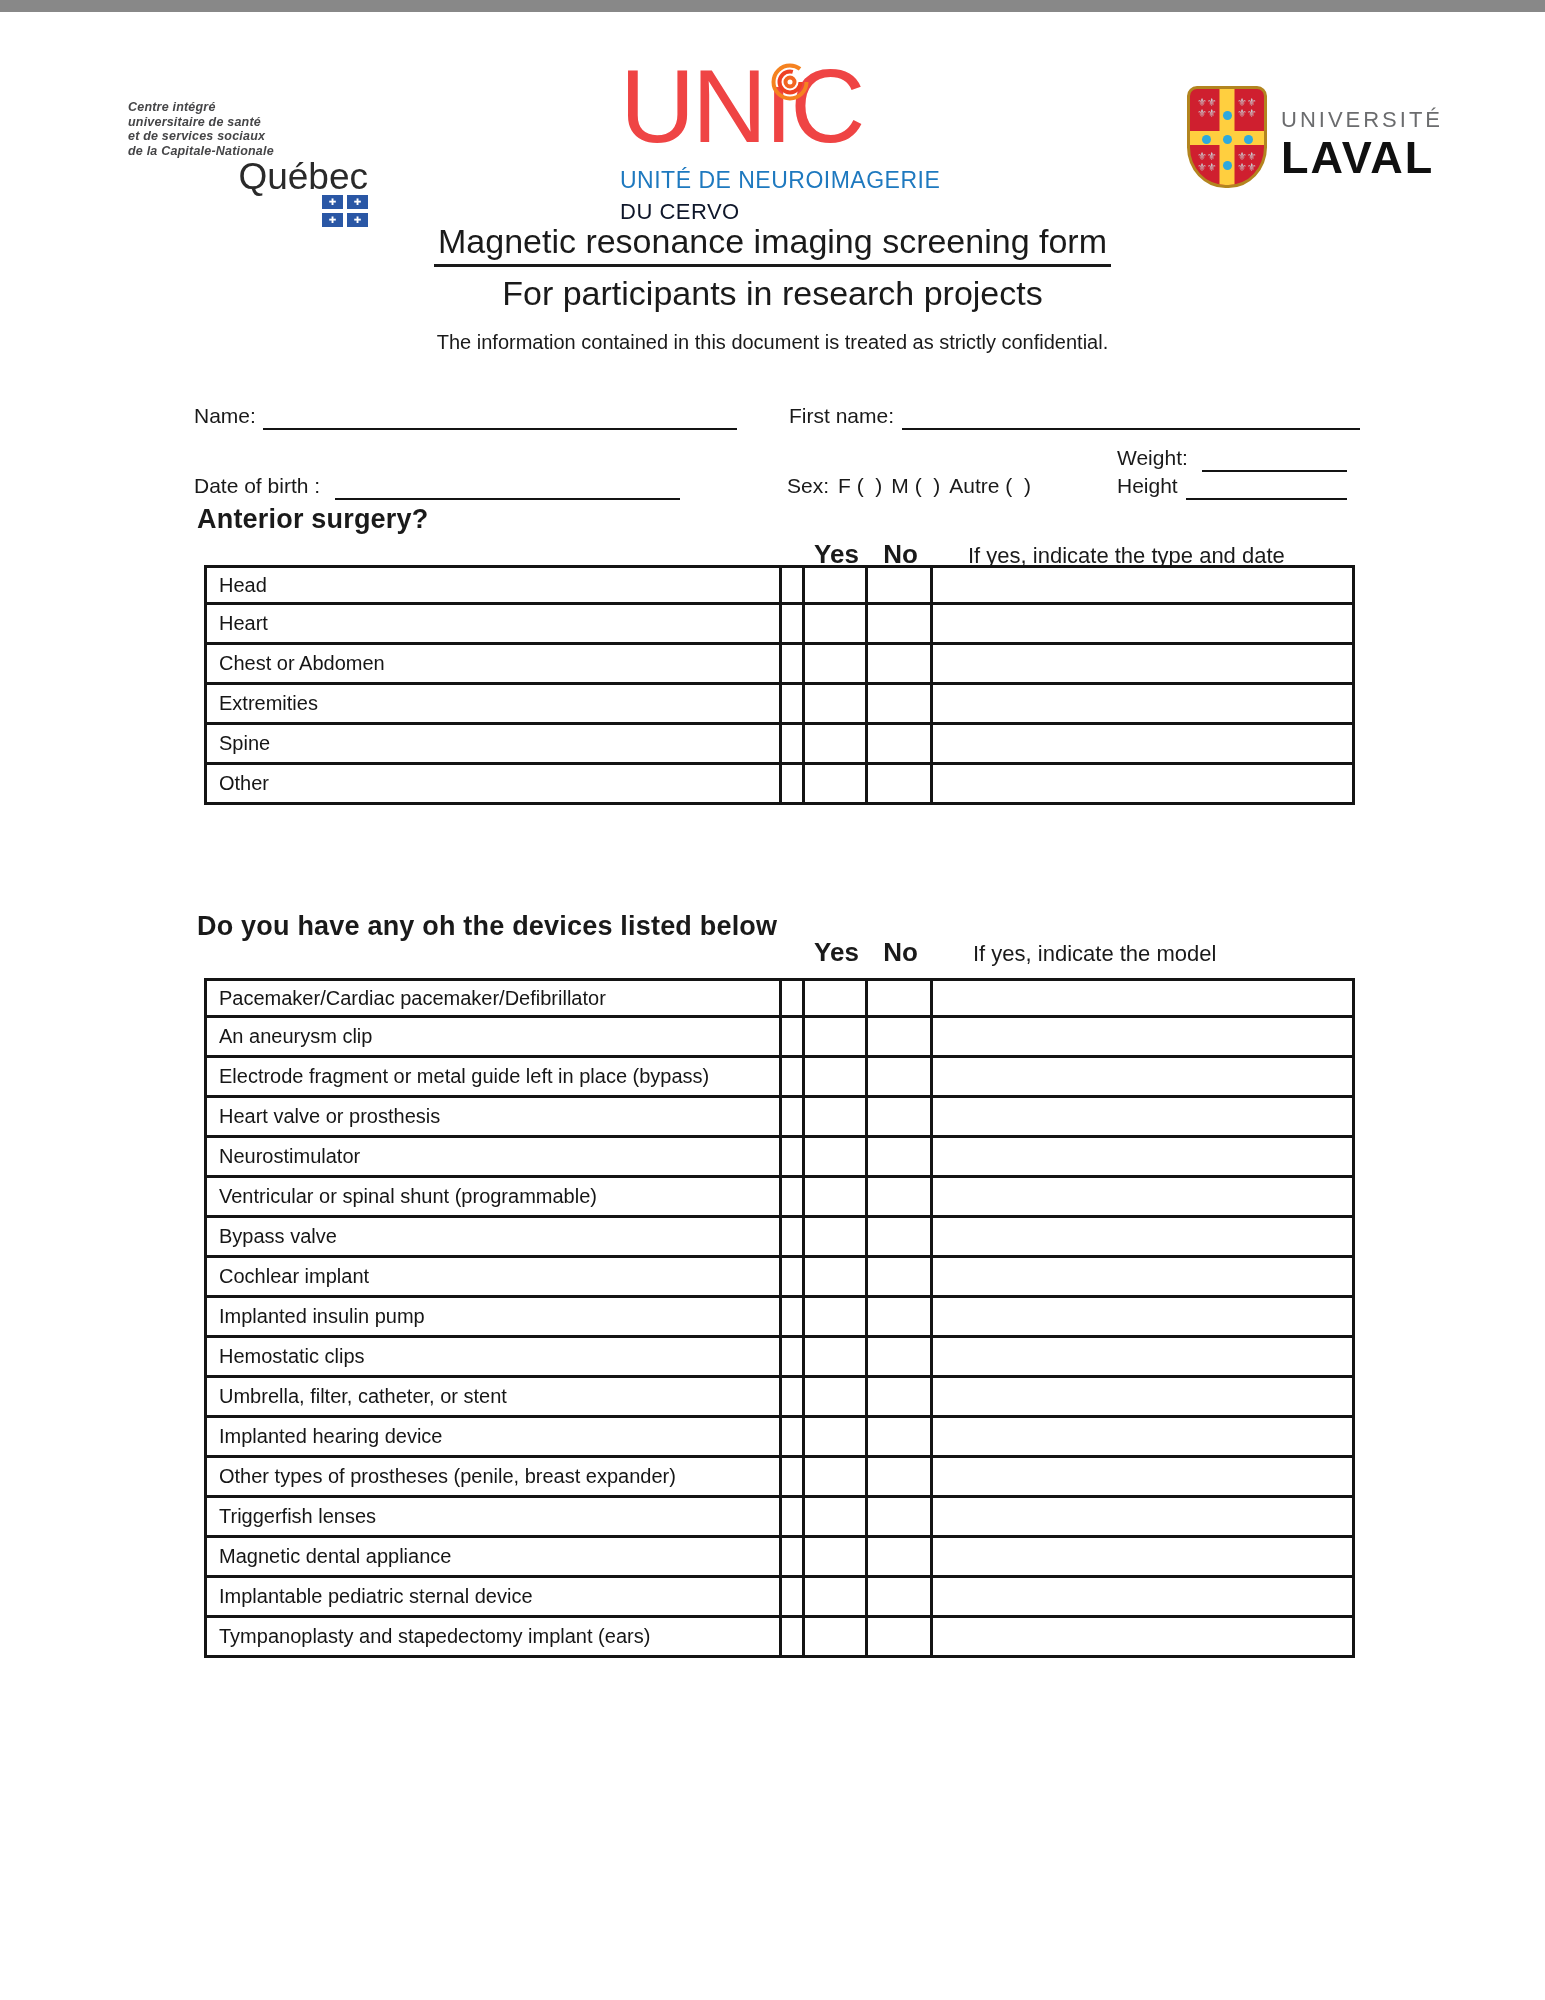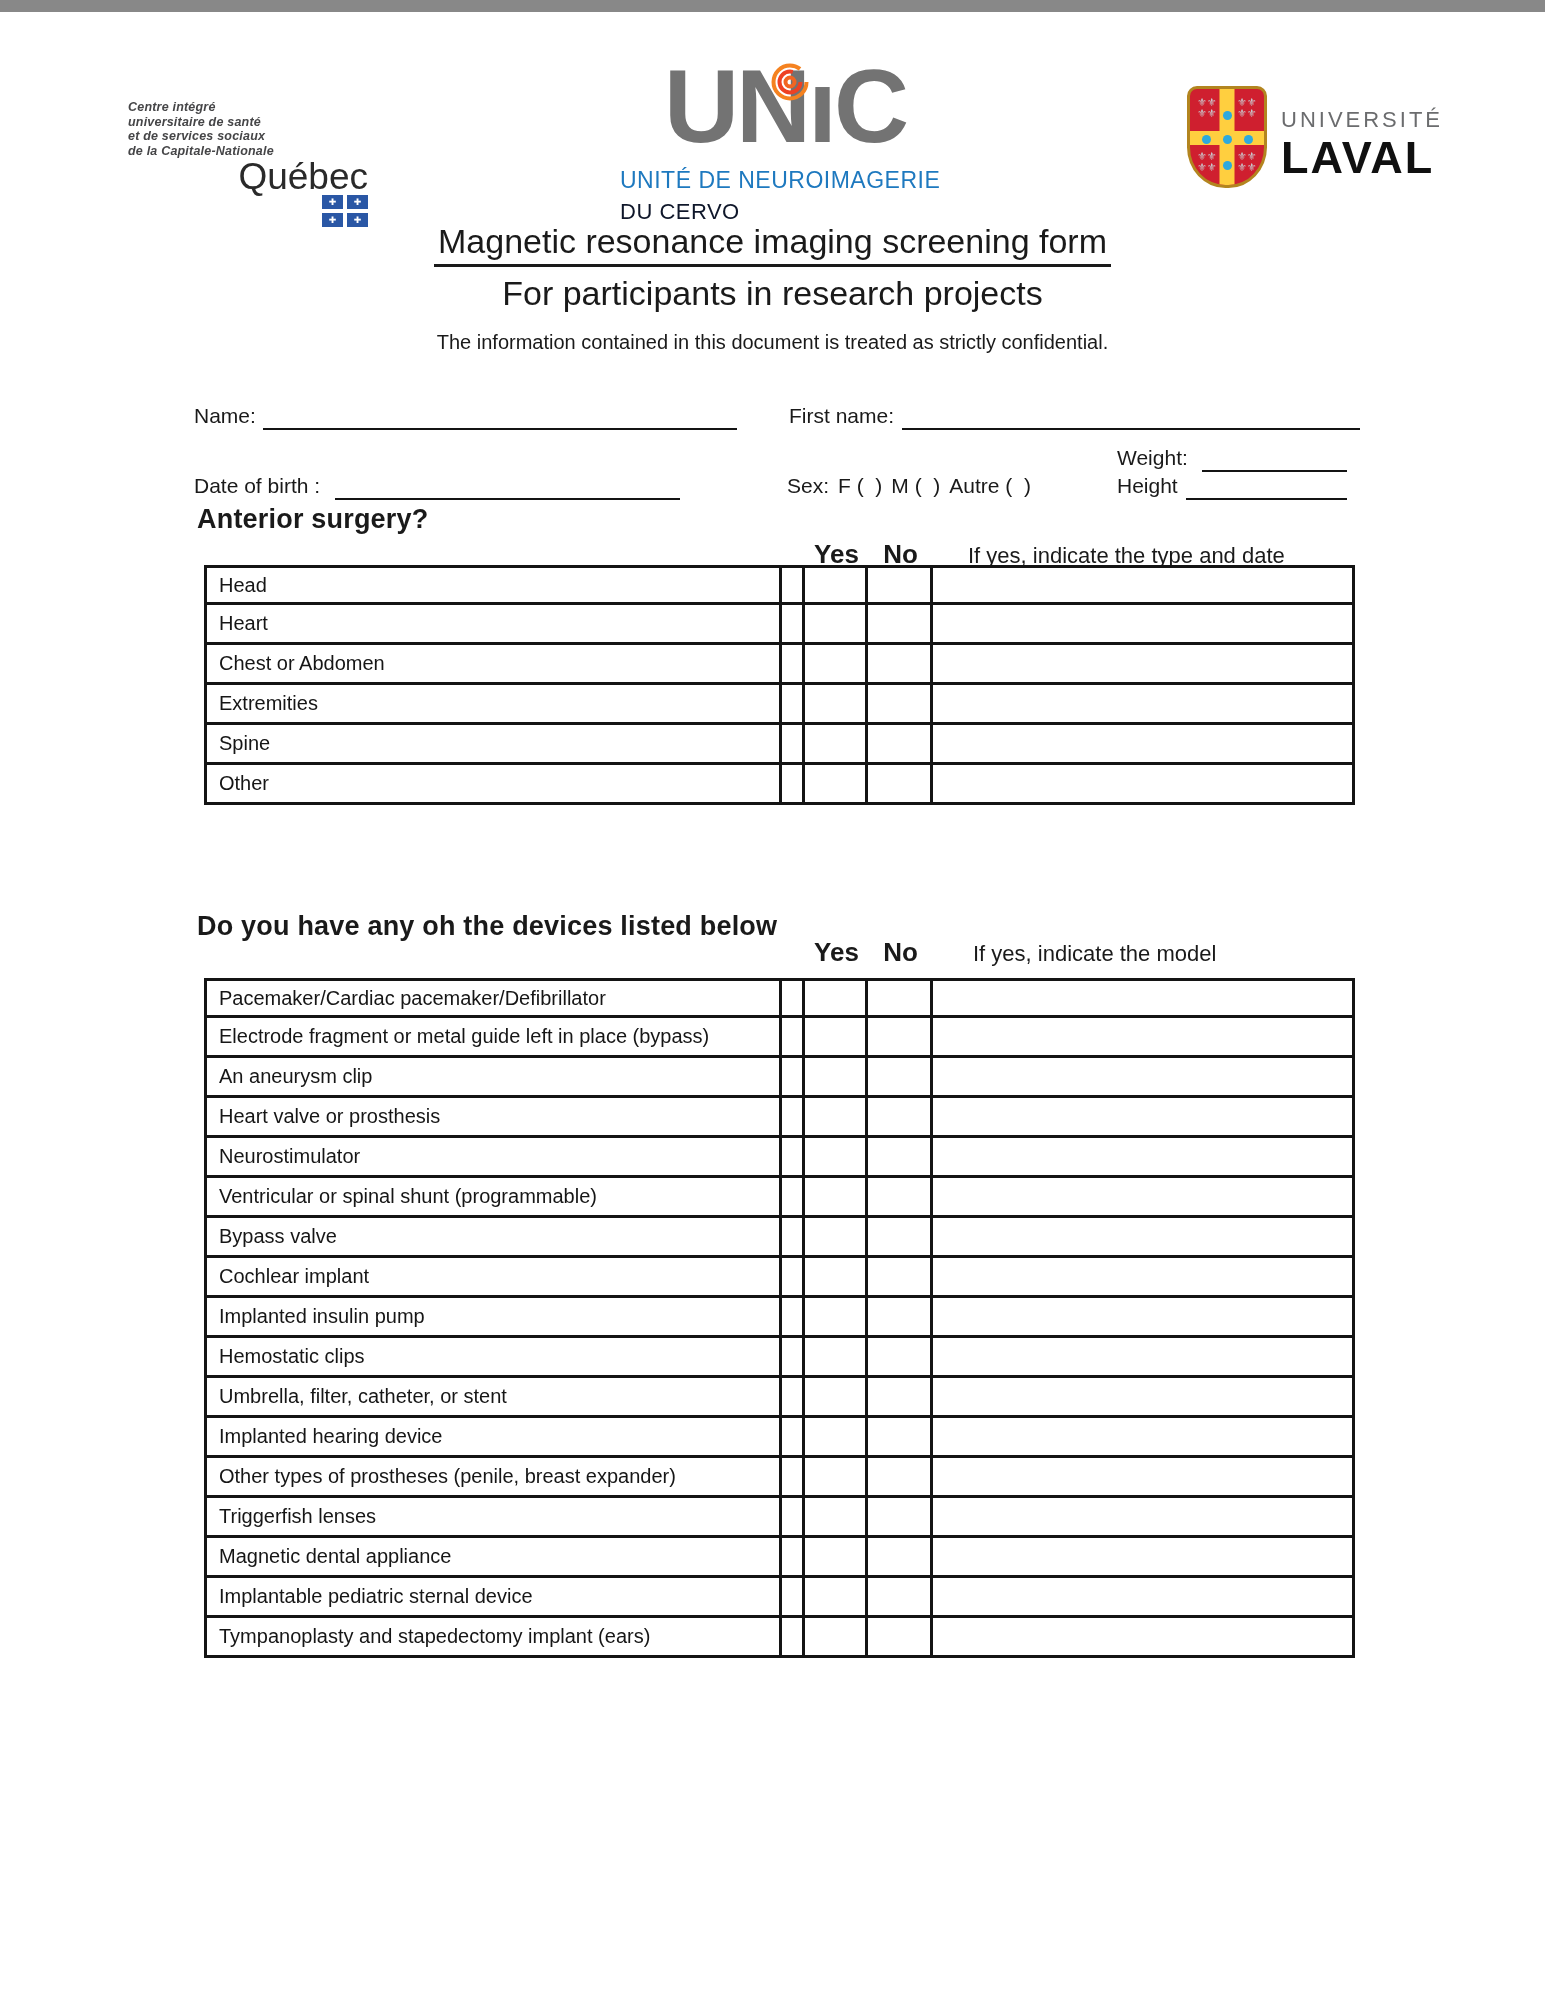--- a/index.html
+++ b/index.html
@@ -14,22 +14,22 @@
     font-size:12.5px; font-weight:bold; font-style:italic;
     color:#454547; line-height:14.5px; letter-spacing:.2px;
   }
   .ciusss-bottom{display:flex; align-items:flex-end; margin-top:0;flex-direction:column;}
   .qc-word{margin-left:44px; font-size:37px; font-weight:500; color:#2a2a2a; line-height:1;}
   .qc-flag{display:grid; grid-template-columns:21px 21px; grid-template-rows:14px 14px; gap:4px; margin-left:8px; margin-bottom:2px;}
   .qf{background:#2a57a5; position:relative;}
   .qf::before{content:"\271A"; position:absolute; inset:0; color:#fff; font-size:9px; line-height:14px; text-align:center;}
   
   .unic{position:absolute; left:620px; top:42px; width:330px;}
-  .unic-word{position:relative; font-size:104px; font-weight:700; letter-spacing:-3px;
-    color:#737373; line-height:1; white-space:nowrap;text-align:center;}
+  .unic-word{position:relative; font-size:104px; font-weight:400; letter-spacing:-3px;
+    color:#ef4444; line-height:1; white-space:nowrap;}
   .unic-spiral{position:absolute; left:150px; top:8px;}
   .unic-sub1{margin-top:9px; font-size:23px; letter-spacing:.5px; color:#1e79bf;}
   .unic-sub2{margin-top:5px; font-size:22px; letter-spacing:.5px; color:#0f172a;}
   
   .laval{position:absolute; left:1187px; top:74px; display:flex; gap:14px; align-items:center;}
   .shield{position:relative; width:74px; height:96px; background:#cf1f2f;
     border:3px solid #b3851f; border-radius:10px 10px 48% 48% / 10px 10px 40% 40%; overflow:hidden;}
   .sh-v{position:absolute; left:50%; top:0; bottom:0; width:15px; transform:translateX(-50%); background:#ffcf3f;}
   .sh-h{position:absolute; left:0; right:0; top:44%; height:14px; background:#ffcf3f;}
   .dot{position:absolute; width:9px; height:9px; border-radius:50%; background:#2ea9dd;}
@@ -205,34 +205,34 @@
 
   <div class="ftable" style="top:966px;">
     <div class="trow">
       <div class="cell c-label">Pacemaker/Cardiac pacemaker/Defibrillator</div>
         <div class="cell"></div>
         <div class="cell"></div>
         <div class="cell"></div>
         <div class="cell"></div>
     </div>
     <div class="trow">
+      <div class="cell c-label">An aneurysm clip</div>
+        <div class="cell"></div>
+        <div class="cell"></div>
+        <div class="cell"></div>
+        <div class="cell"></div>
+    </div>
+    <div class="trow">
       <div class="cell c-label">Electrode fragment or metal guide left in place (bypass)</div>
         <div class="cell"></div>
         <div class="cell"></div>
         <div class="cell"></div>
         <div class="cell"></div>
     </div>
     <div class="trow">
-      <div class="cell c-label">An aneurysm clip</div>
-        <div class="cell"></div>
-        <div class="cell"></div>
-        <div class="cell"></div>
-        <div class="cell"></div>
-    </div>
-    <div class="trow">
       <div class="cell c-label">Heart valve or prosthesis</div>
         <div class="cell"></div>
         <div class="cell"></div>
         <div class="cell"></div>
         <div class="cell"></div>
     </div>
     <div class="trow">
       <div class="cell c-label">Neurostimulator</div>
         <div class="cell"></div>
         <div class="cell"></div>

